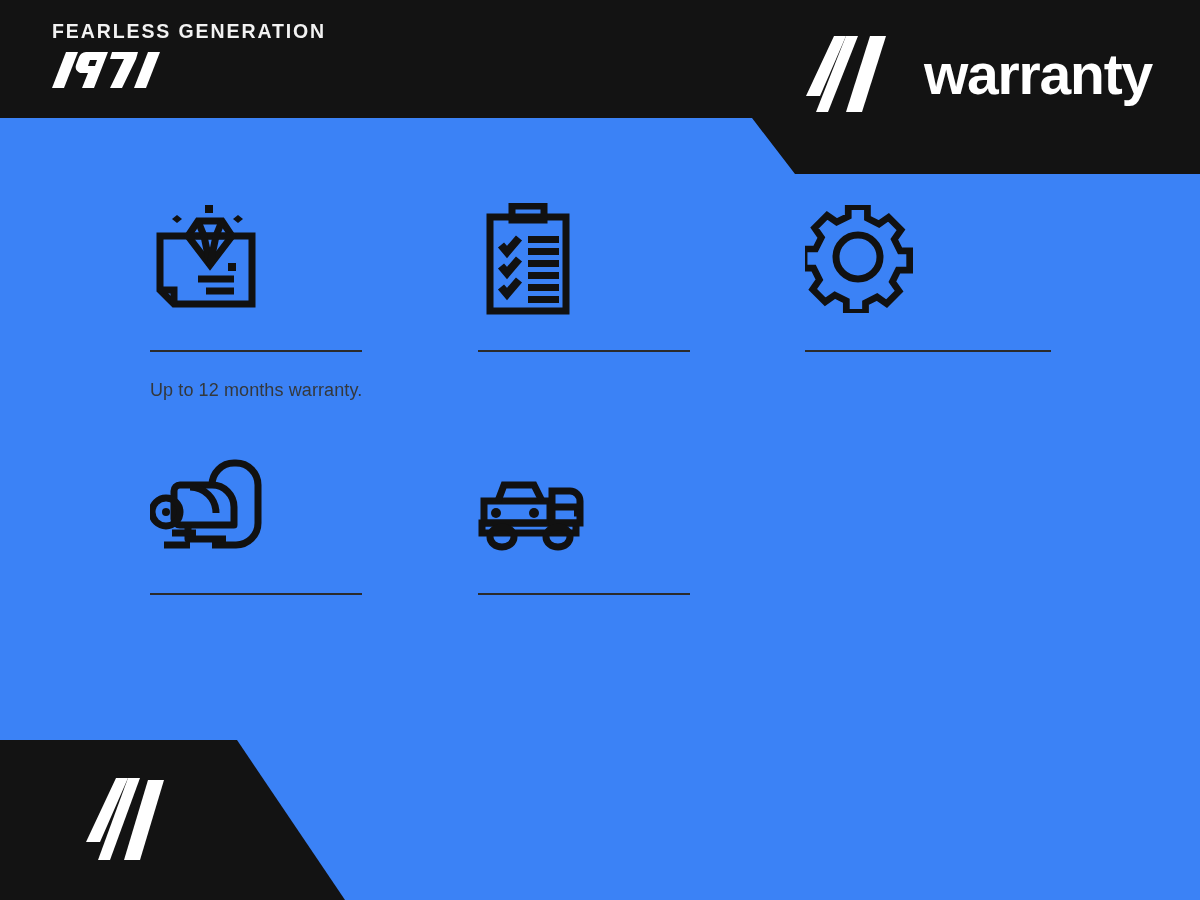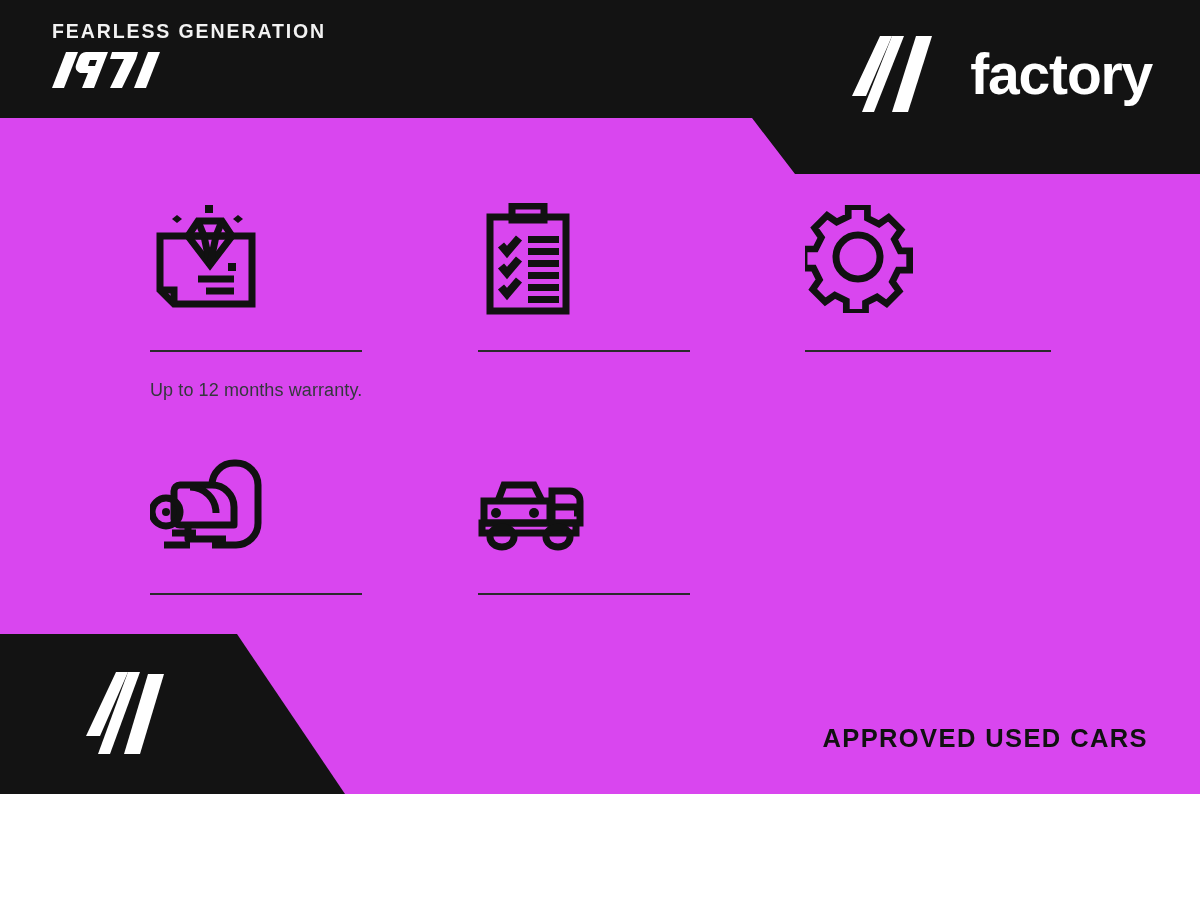--- a/index.html
+++ b/index.html
@@ -9,22 +9,22 @@
     width: 1200px;
     height: 900px;
     background: #ffffff;
     font-family: "Liberation Sans", "DejaVu Sans", sans-serif;
     overflow: hidden;
   }
 
   .poster {
     position: relative;
     width: 1200px;
-    height: 794px;
-    background: #d946ef;
+    height: 900px;
+    background: #3b82f6;
     overflow: hidden;
   }
 
   
   .header-band {
     position: absolute;
     top: 0; left: 0;
     width: 1200px;
     height: 176px;
     background: #131313;
@@ -190,21 +190,21 @@
       <svg width="92" height="80" viewBox="0 0 92 80" aria-hidden="true">
         <g fill="#ffffff">
 
           <polygon points="40,2 52,2 22,78 10,78"></polygon>
           <polygon points="40,2 28,2 0,62 14,62"></polygon>
 
           <polygon points="64,2 80,2 56,78 40,78"></polygon>
         </g>
       </svg>
     </span>
-    <span class="brand-text">factory</span>
+    <span class="brand-text">warranty</span>
   </div>
 
   <div class="features">
 
     <div class="feature-row row-1">
 
       <div class="feature-card col-1">
         <div class="feature-icon">
           <svg width="112" height="112" viewBox="0 0 112 112" aria-hidden="true">
             <g fill="none" stroke="#111111" stroke-width="7" stroke-linejoin="miter">
@@ -333,15 +333,14 @@
   <div class="footer-mark">
     <svg width="92" height="86" viewBox="0 0 92 86" aria-hidden="true">
       <g fill="#ffffff">
         <polygon points="42,2 54,2 24,84 12,84"></polygon>
         <polygon points="42,2 30,2 0,66 14,66"></polygon>
         <polygon points="62,4 78,4 54,84 38,84"></polygon>
       </g>
     </svg>
   </div>
 
-  <div class="footer-tagline">APPROVED USED CARS</div>
 
 </div>
 
 </body></html>

